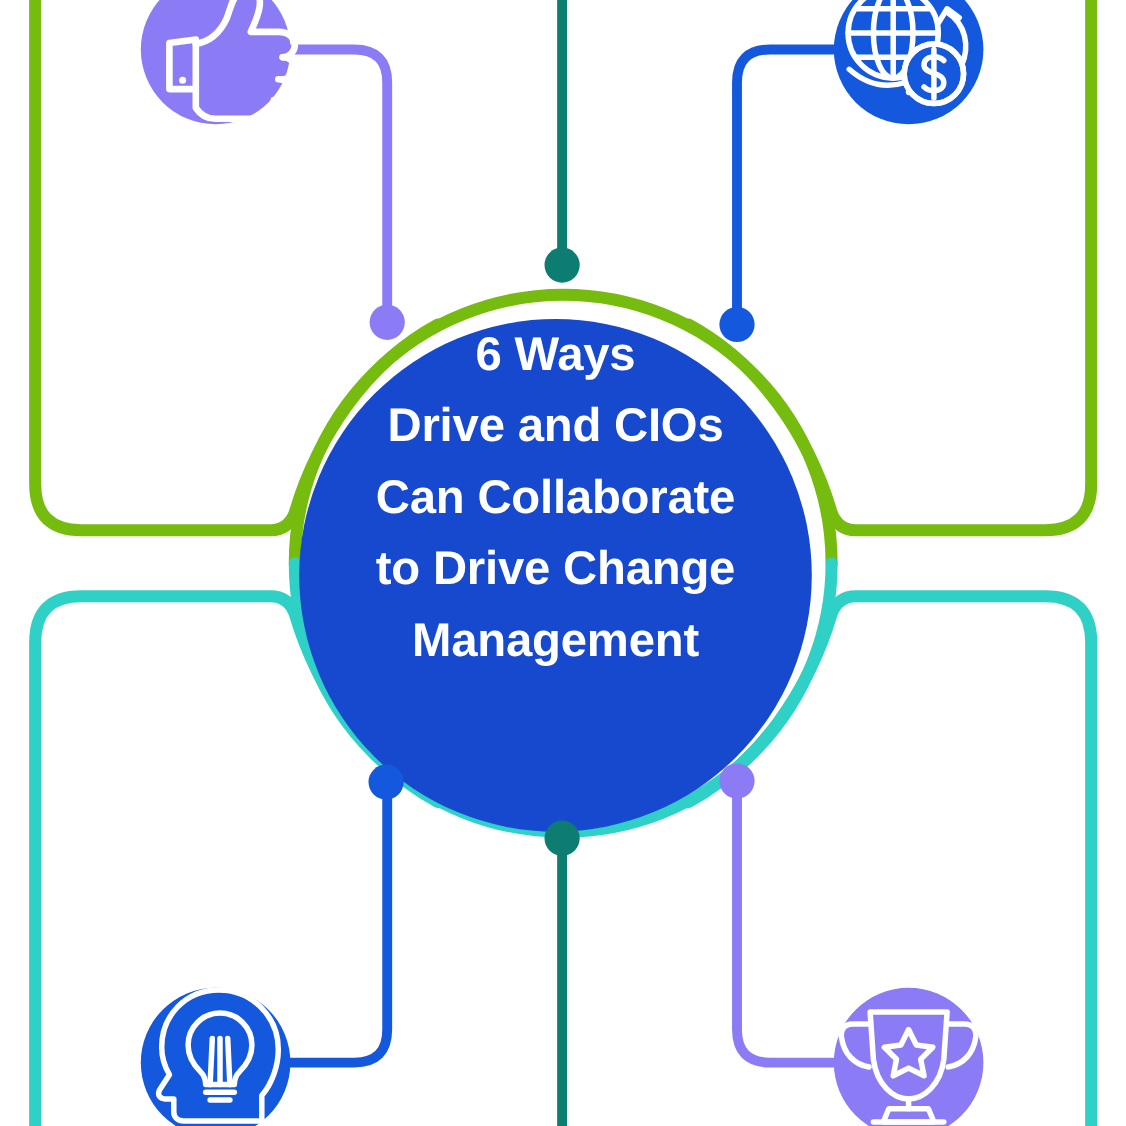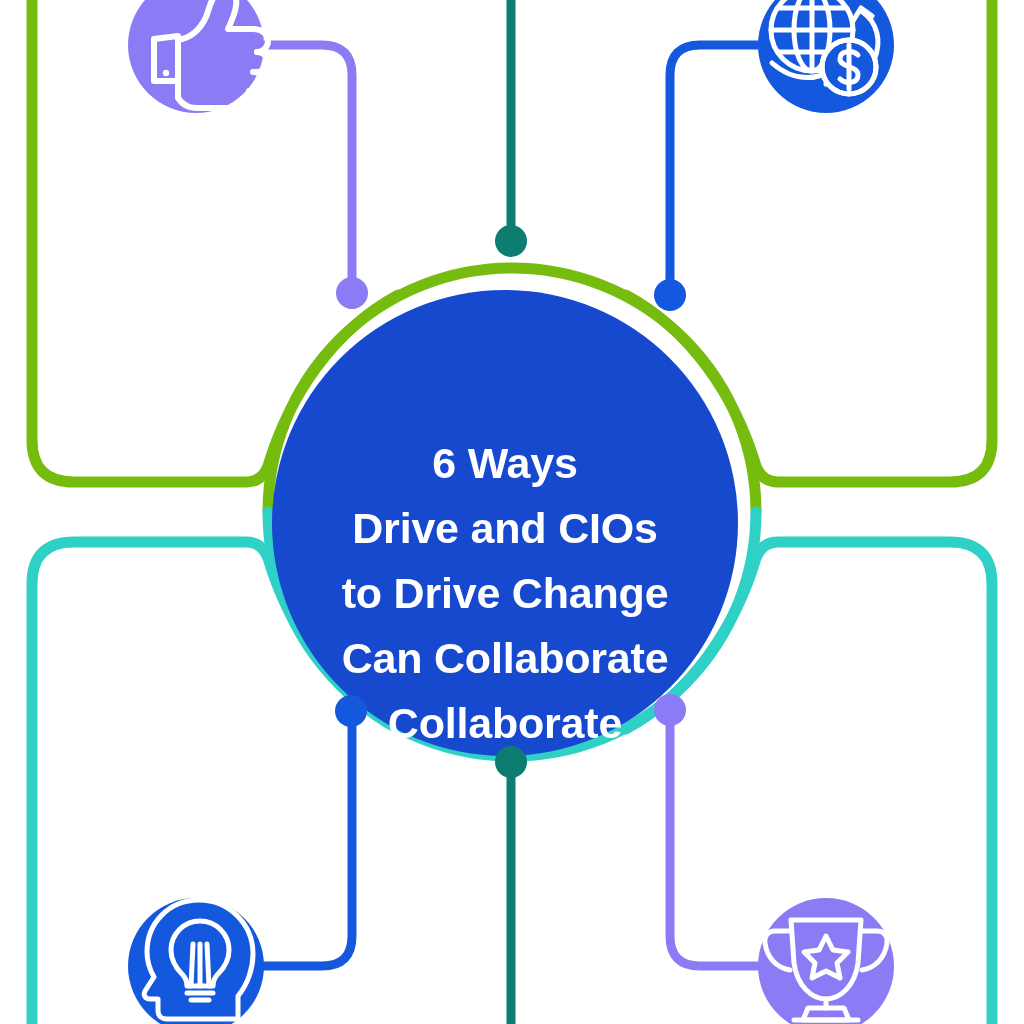--- a/index.html
+++ b/index.html
@@ -25,21 +25,21 @@
   }
   .center-title {
     position: absolute;
     left: 272px;
     top: 290px;
     width: 466px;
     height: 466px;
     display: flex;
     flex-direction: column;
     align-items: center;
-    justify-content: flex-end;
+    justify-content: flex-start;
     pointer-events: none;
   }
   .center-title .line {
     color: #ffffff;
     font-family: "Liberation Sans", sans-serif;
     font-size: 43px;
     font-weight: 700;
     line-height: 65px;
     letter-spacing: -0.2px;
     text-align: center;
@@ -213,18 +213,18 @@
         <path d="M 826 936 L 833 950 L 848 952 L 837 963 L 840 978
                  L 826 971 L 812 978 L 815 963 L 804 952 L 819 950 Z"></path>
       </g>
     </g>
 
   </svg>
 
   <div class="center-title">
     <div class="line">6 Ways</div>
     <div class="line">Drive and CIOs</div>
+    <div class="line">Can Collaborate</div>
     <div class="line">to Drive Change</div>
-    <div class="line">Can Collaborate</div>
-    <div class="line">Collaborate</div>
+    <div class="line">Management</div>
   </div>
 
 </div>
 
 </body></html>

